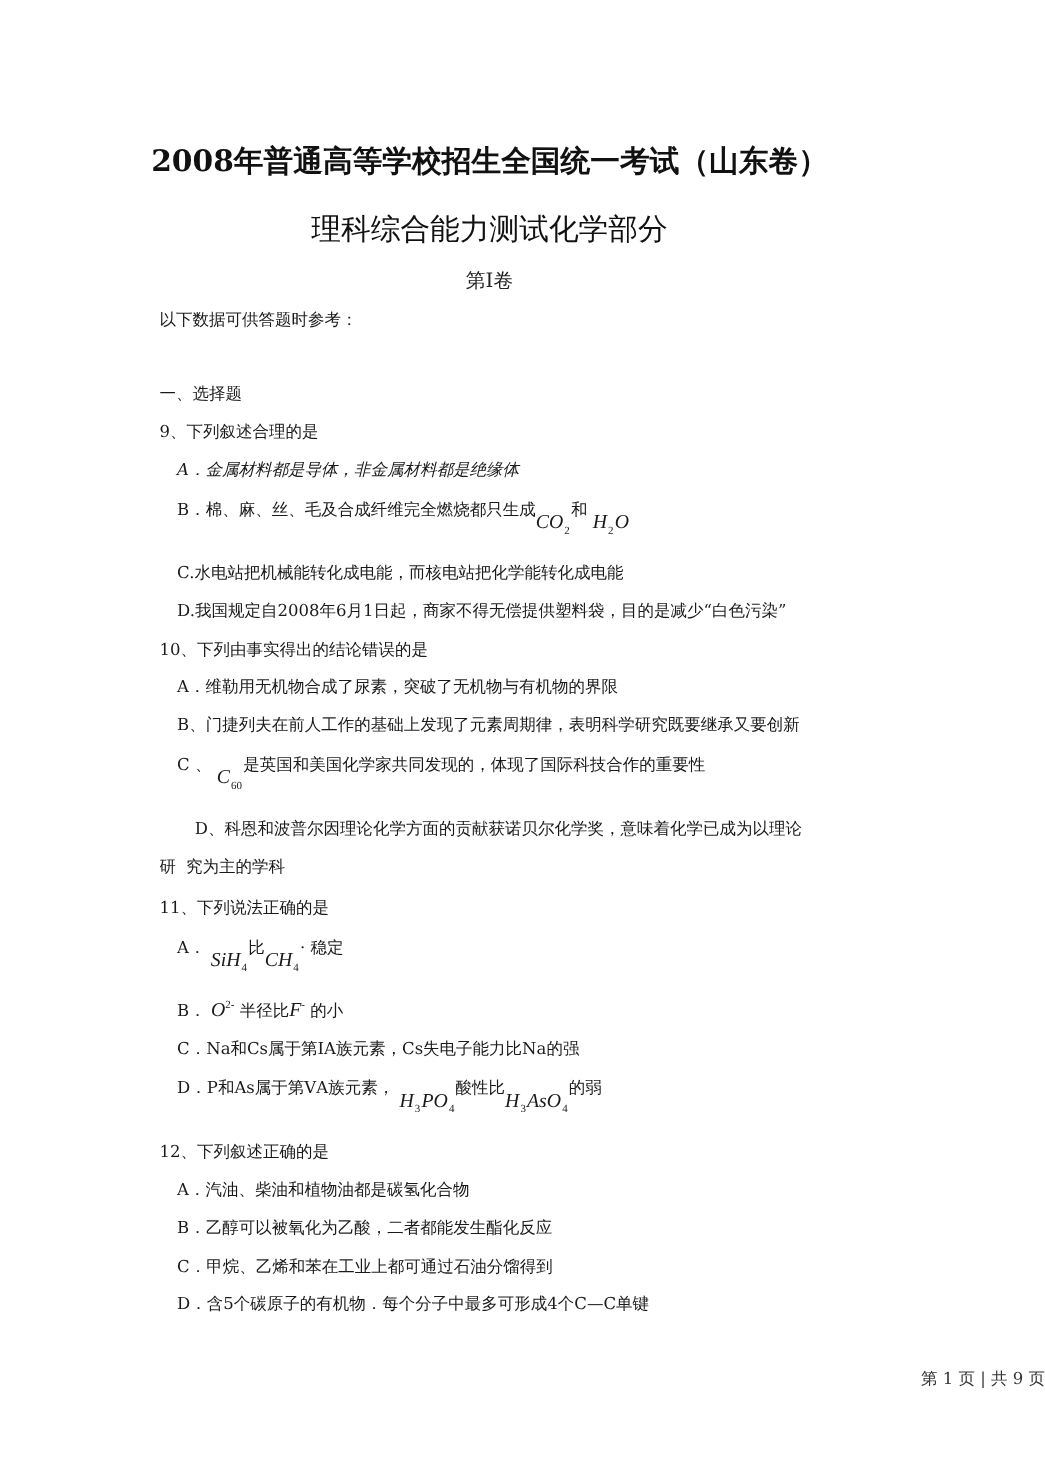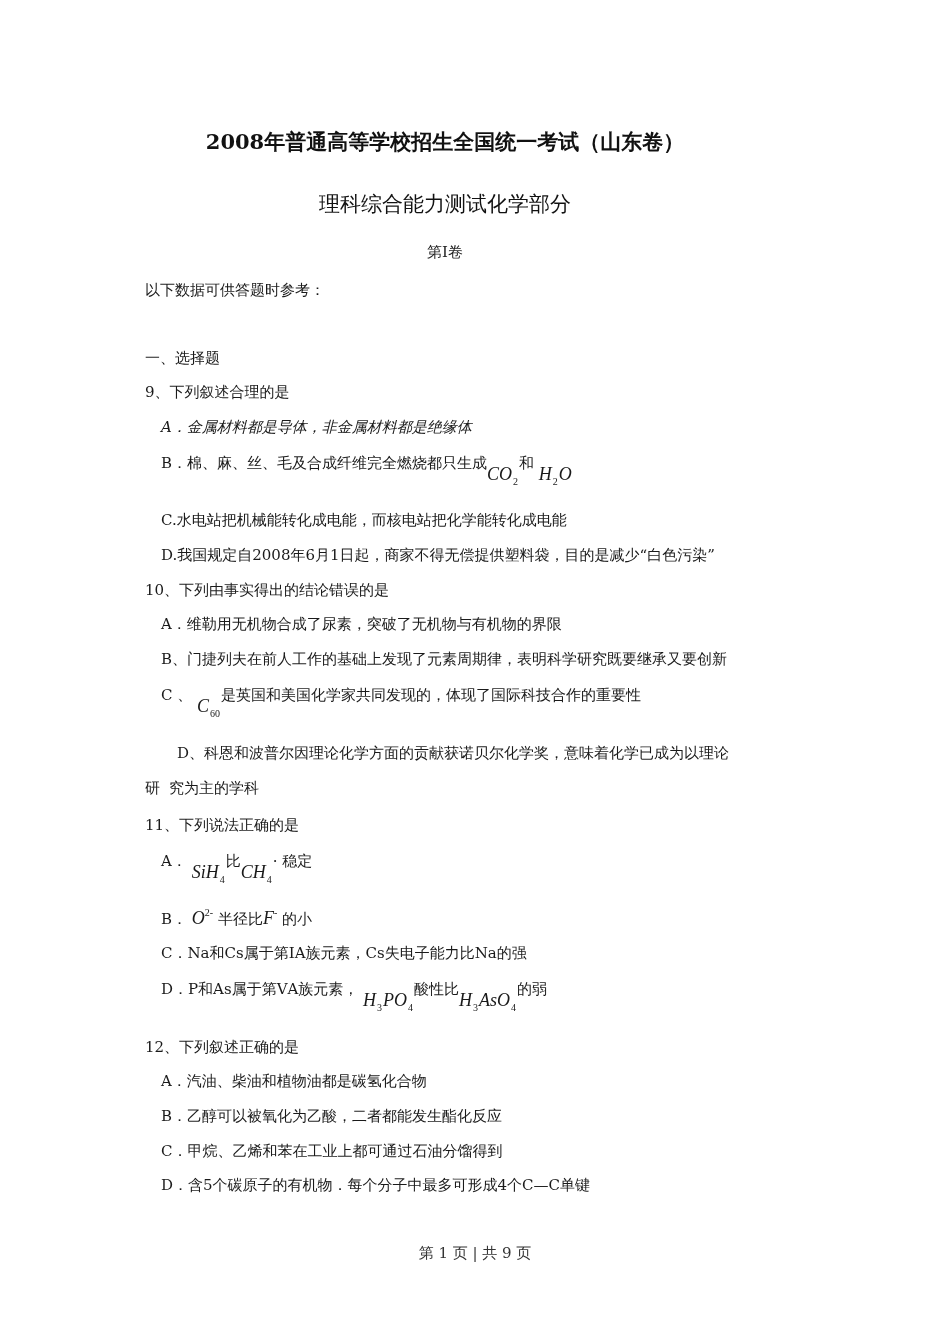--- a/index.html
+++ b/index.html
@@ -17,30 +17,30 @@
     }
     .page {
       position: absolute;
       left: 0; top: 0;
       width: 950px; height: 1344px;
     }
     .title {
       position: absolute;
       left: 0; width: 890px;
       text-align: center;
-      font-size: 21px;
+      font-size: 27px;
       color: #111;
     }
     .title1 { top: 128px; left: 0; width: 890px; font-weight: bold; }
     .title2 { top: 190px; width: 890px; left: 0; }
     .vol {
       position: absolute;
       top: 243px; left: 0; width: 890px;
       text-align: center;
-      font-size: 15px;
+      font-size: 18px;
       color: #222;
     }
     .line {
       position: absolute;
       font-size: 15px;
       line-height: 20px;
       white-space: nowrap;
       color: #1a1a1a;
     }
     .l0 { left: 145px; }
@@ -64,21 +64,21 @@
       font-size: 10px;
       font-style: normal;
       position: relative;
       top: -8px;
     }
     .low { position: relative; top: 12px; }
     .footer {
       position: absolute;
       top: 1244px;
       left: 0; width: 950px;
-      text-align: center;
+      text-align: right;
       font-size: 15px;
       color: #333;
     }
   </style>
 </head>
 <body>
 
 <div class="page">
 
   <div class="title title1">2008年普通高等学校招生全国统一考试（山东卷）</div>

